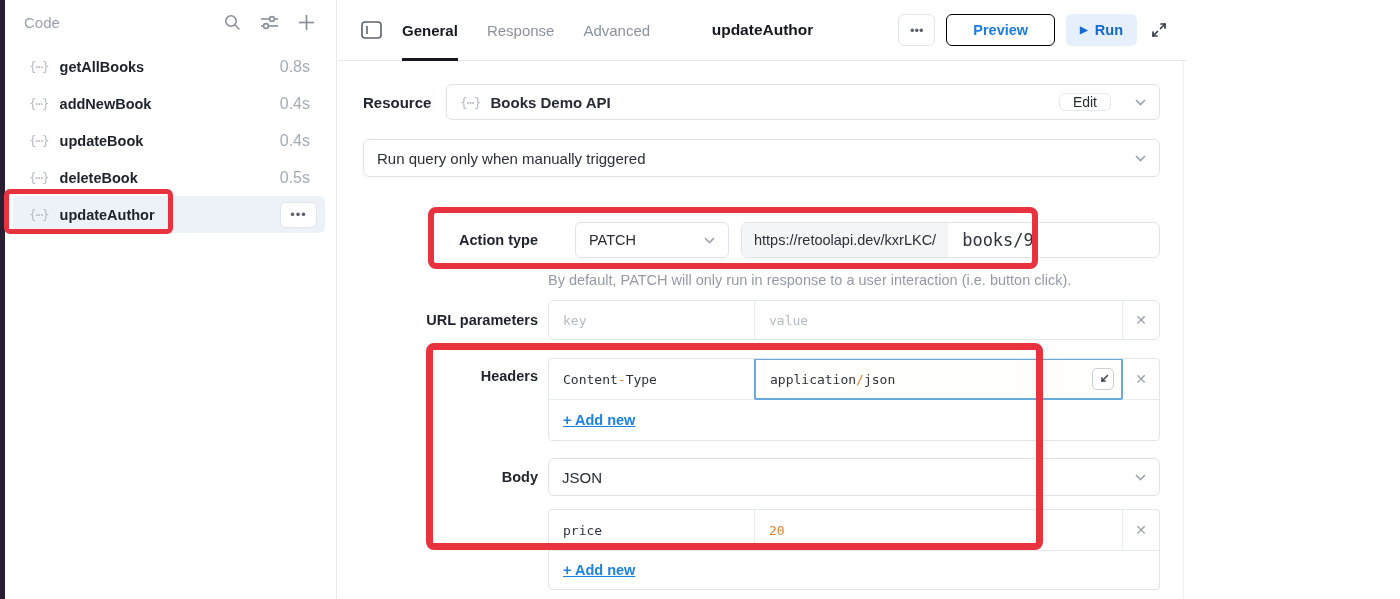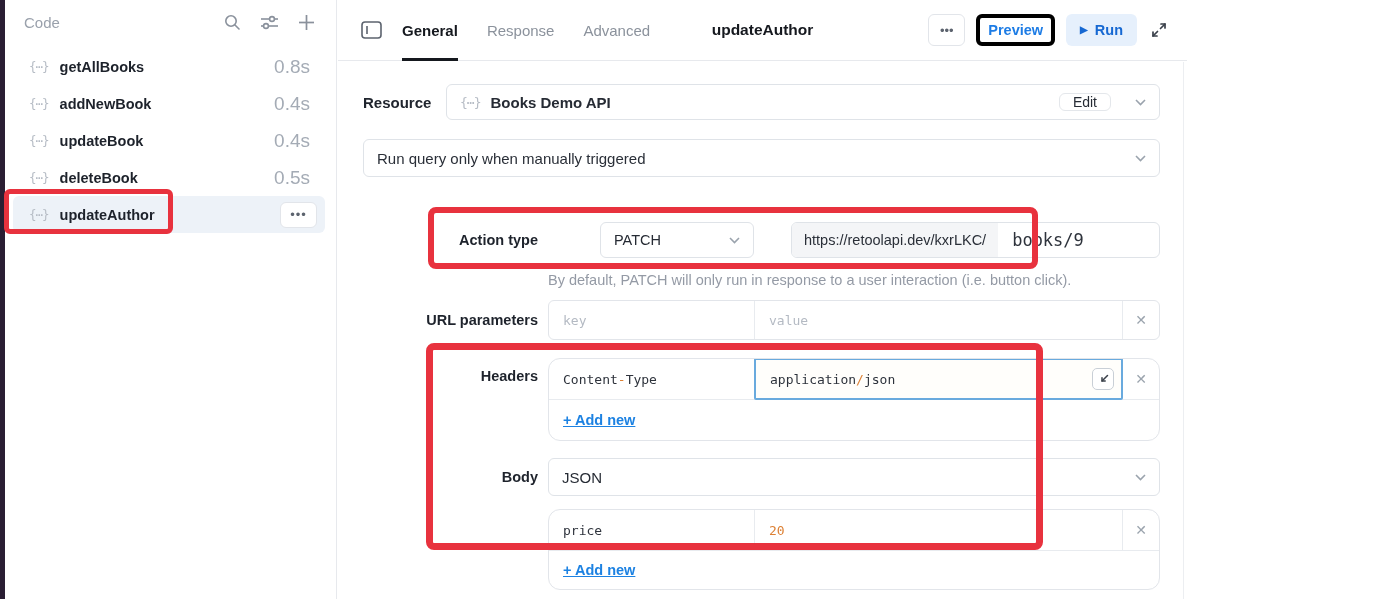--- a/index.html
+++ b/index.html
@@ -18,40 +18,40 @@
              background:#fff; border-right:1px solid #e7e9ed; }
   .sb-head { display:flex; align-items:center; padding:12px 20px 8px 19px; }
   .sb-title { color:#9aa1ac; font-size:15px; }
   .sb-tools { margin-left:auto; display:flex; align-items:center; gap:17px; color:#8a919c; }
   .sb-tools .tbtn { width:20px; height:20px; display:flex; align-items:center; justify-content:center; cursor:pointer; }
   .sb-list { padding:8px 11px 0 8px; }
   .sb-item { display:flex; align-items:center; height:37px; border-radius:6px; padding:0 8px 0 16px; position:relative; }
   .sb-item.selected { background:#edf2f8; }
   .q-icon { color:#b6bcc5; font-family:"DejaVu Sans Mono", monospace; font-size:12.5px; letter-spacing:-1px; margin-right:11px; }
   .sb-label { font-weight:700; font-size:14.5px; color:#1d222b; }
-  .sb-time { margin-left:auto; color:#a4abb5; font-size:19px; padding-right:7px; }
+  .sb-time { margin-left:auto; color:#a4abb5; font-size:16px; padding-right:7px; }
   .sb-more { margin-left:auto; background:#fff; border:1px solid #e2e5ea; border-radius:6px;
              width:37px; height:26px; display:flex; align-items:center; justify-content:center;
              color:#5c636e; font-size:13px; letter-spacing:1px; line-height:0; cursor:pointer; }
 
   
   .main { position:absolute; left:338px; top:0; right:0; bottom:0; }
   .mp-header { position:relative; height:61px; border-bottom:1px solid #e7e9ed; display:flex; align-items:center; }
   .panel-toggle { margin-left:23px; width:22px; height:20px; display:flex; align-items:center; cursor:pointer; }
   .tabs { display:flex; margin-left:19px; height:61px; }
   .tab { display:flex; align-items:center; padding:0 0; margin-right:29px; font-size:15px;
          color:#8b929c; font-weight:500; height:61px; position:relative; cursor:pointer; }
   .tab.active { color:#15181e; font-weight:700; }
   .tab.active::after { content:""; position:absolute; left:0; right:0; bottom:0; height:3px; background:#15181e; }
   .mp-title { position:absolute; left:50%; top:50%; transform:translate(-50%,-50%);
               font-weight:700; font-size:15.5px; color:#15181e; }
   .hdr-actions { margin-left:auto; display:flex; align-items:center; gap:11px; padding-right:17px; }
   .btn-more { width:37px; height:32px; border:1px solid #e2e5ea; border-radius:6px; background:#fff;
               display:flex; align-items:center; justify-content:center; color:#5c636e; font-size:13px; cursor:pointer; }
-  .btn-preview { height:32px; padding:0 8px; border:4px solid #000000; border-radius:6px; background:#fff;
+  .btn-preview { height:32px; padding:0 26px; border:1px solid #000000; border-radius:6px; background:#fff;
                  color:#1d7ce5; font-weight:700; font-size:14.5px; display:flex; align-items:center; cursor:pointer; }
   .btn-run { height:32px; padding:0 14px; border:none; border-radius:6px; background:#e6f0fc;
              color:#1668d2; font-weight:700; font-size:14.5px; display:flex; align-items:center; gap:7px; cursor:pointer; }
   .btn-run .play { font-size:10px; line-height:0; }
   .expand-btn { width:22px; height:22px; display:flex; align-items:center; justify-content:center; cursor:pointer; }
 
   .right-line { position:absolute; right:3px; top:62px; bottom:0; width:1px; background:#eceef1; }
 
   
   .content { padding:23px 27px 0 25px; }
@@ -65,31 +65,31 @@
 
   .resource-row { margin-bottom:19px; }
   .resource-lbl { flex:0 0 83px; font-weight:700; font-size:15px; }
   .resource-select { flex:1; height:36px; gap:10px; }
   .edit-btn { margin-left:auto; border:1px solid #e4e7eb; border-radius:6px; background:#fff;
               padding:0 13px; font-size:14px; color:#262b34; font-weight:500; cursor:pointer; }
   .resource-select .chev { margin-left:14px; }
 
   .trigger-select { height:38px; margin-bottom:45px; font-size:15px; color:#2a2f38; }
 
-  .action-row { height:36px;gap:25px; }
+  .action-row { height:36px; }
   .method-select { flex:0 0 154px; height:36px; margin-right:12px; font-size:14.5px;margin-left:27px; }
   .url-input { flex:1; height:36px; border:1px solid #dfe3e8; border-radius:6px; display:flex;
                align-items:stretch; overflow:hidden; background:#fff; }
   .url-prefix { background:#f4f5f7; display:flex; align-items:center; padding:0 12px;
                 font-size:14.5px; color:#2a2f38; white-space:nowrap; }
   .url-path { display:flex; align-items:center; padding:0 14px; font-size:17px; color:#2e333c; }
 
   .helper { margin:14px 0 12px 185px; font-size:14.5px; color:#949aa5; line-height:16px; }
 
-  .kv-box { flex:1; border:1px solid #e2e5ea; border-radius:12px; background:#fff; overflow:hidden; }
+  .kv-box { flex:1; border:1px solid #e2e5ea; border-radius:4px; background:#fff; overflow:hidden; }
   .kv-row { display:flex; align-items:stretch; height:38px; }
   .kv-row.tall { height:40px; }
   .kv-key { flex:0 0 206px; display:flex; align-items:center; padding:0 14px;
             border-right:1px solid #e8ebef; font-size:13px; color:#2e333c; }
   .kv-val { flex:1; display:flex; align-items:center; padding:0 14px; font-size:13px; color:#2e333c; position:relative; }
   .kv-x  { flex:0 0 37px; border-left:1px solid #e8ebef; display:flex; align-items:center;
            justify-content:center; color:#9aa3ad; font-size:14px; cursor:pointer; }
   .kv-input { border:none; outline:none; width:100%; font-size:13px;
               font-family:"DejaVu Sans Mono", monospace; color:#2e333c; background:transparent; }
   .kv-input::placeholder { color:#b4bac3; }

